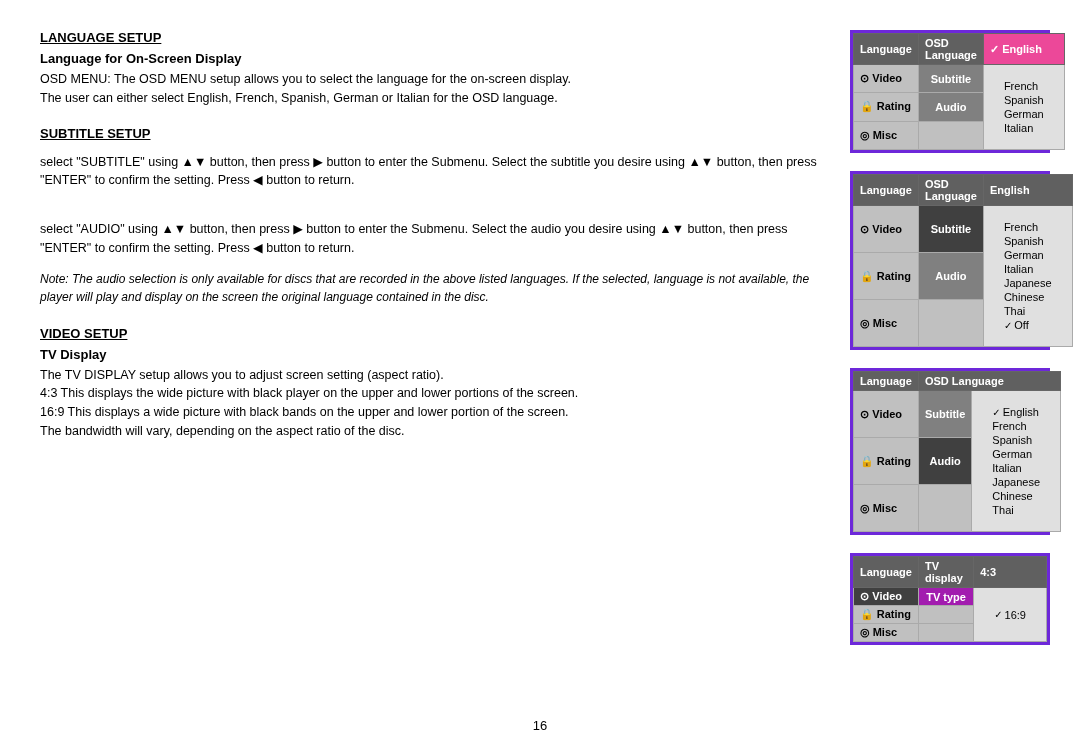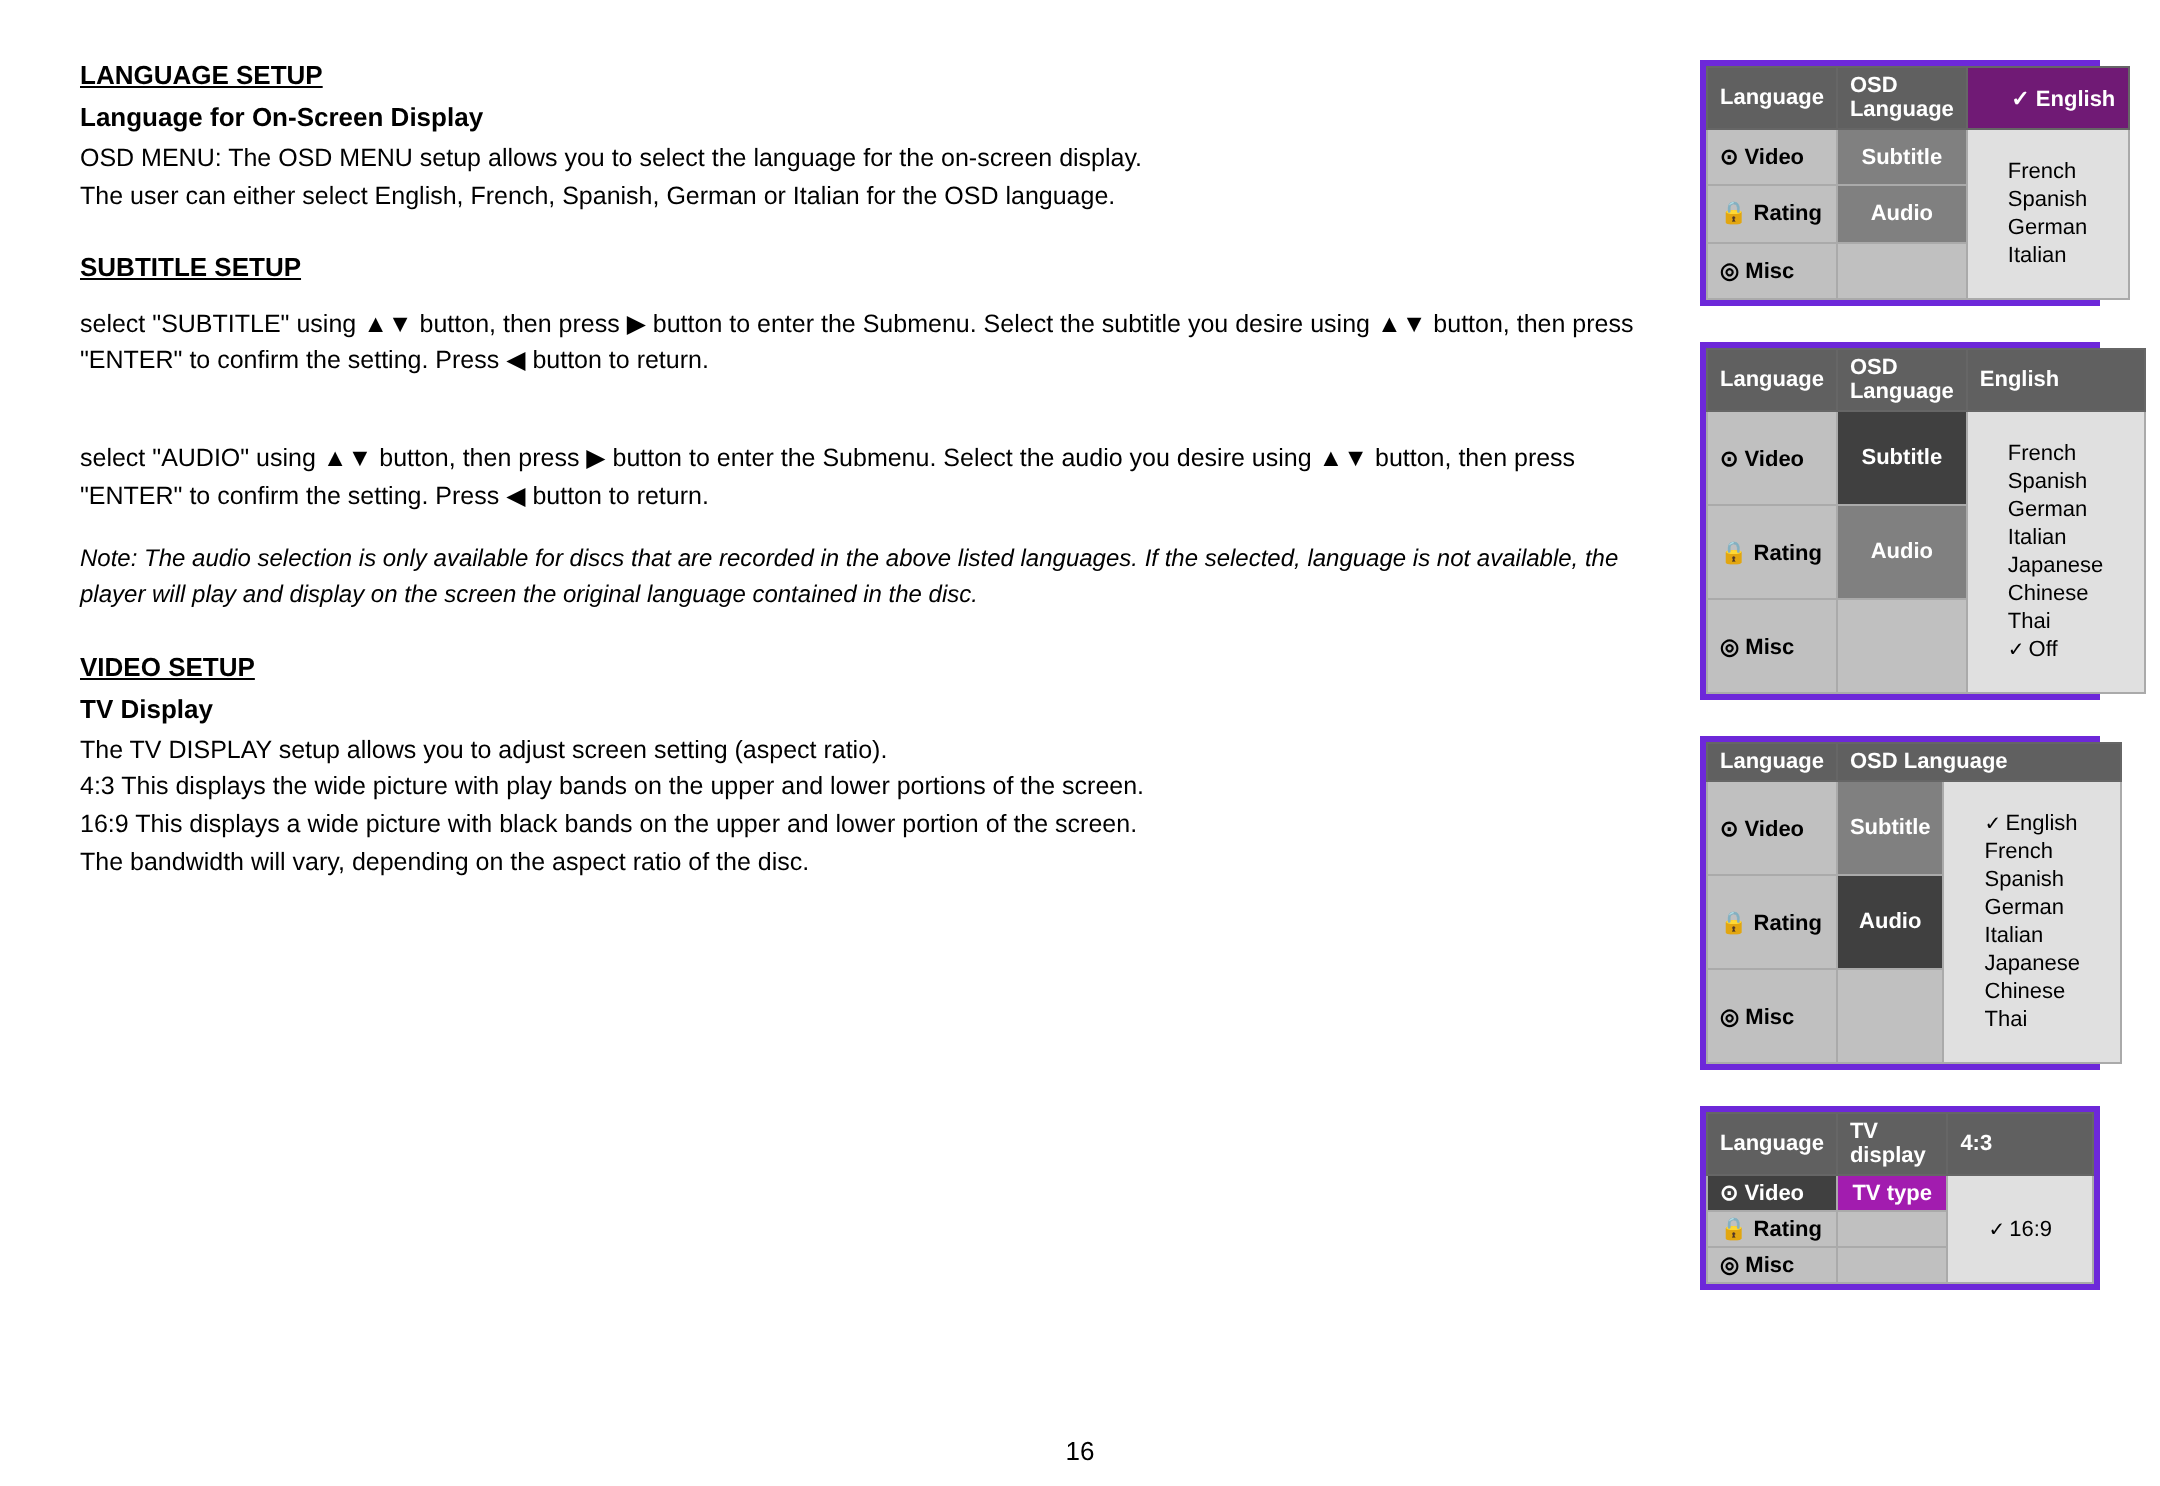--- a/index.html
+++ b/index.html
@@ -190,37 +190,37 @@
       <div class="section-note">Note: The audio selection is only available for discs that are recorded in the above listed languages. If the selected, language is not available, the player will play and display on the screen the original language contained in the disc.</div>
     </div>
 
     <div class="section-gap"></div>
 
     <div>
       <div class="section-title">VIDEO SETUP</div>
       <div class="subsection-title">TV Display</div>
       <div class="section-body">
         <span>The TV DISPLAY setup allows you to adjust screen setting (aspect ratio).</span><br>
-        <span>4:3    This displays the wide picture with play bands on the upper and lower portions of the screen.</span><br>
+        <span>4:3    This displays the wide picture with black player on the upper and lower portions of the screen.</span><br>
         <span>16:9  This displays a wide picture with black bands on the upper and lower portion of the screen.</span><br>
         <span>The bandwidth will vary, depending on the aspect ratio of the disc.</span>
       </div>
     </div>
 
   </div>
 
   <div class="right-panels">
 
     <div class="osd-panel">
       <table>
         <tbody>
             <tr class="osd-header-row">
           <td style="background:#606060;">Language</td>
           <td style="background:#606060;">OSD Language</td>
-          <td style="background:#701a75; color:#fff;text-align:right;">✓ English</td>
+          <td style="background:#ec4899; color:#fff;">✓ English</td>
         </tr>
         <tr class="osd-body-row">
           <td class="nav-cell" style="background:#c0c0c0; color:#000;">
             <span>⊙</span> Video
           </td>
           <td class="submenu-label" style="background:#808080; color:#fff;">Subtitle</td>
           <td rowspan="3" class="osd-options-col">
             <ul>
               <li>French</li>
               <li>Spanish</li>

